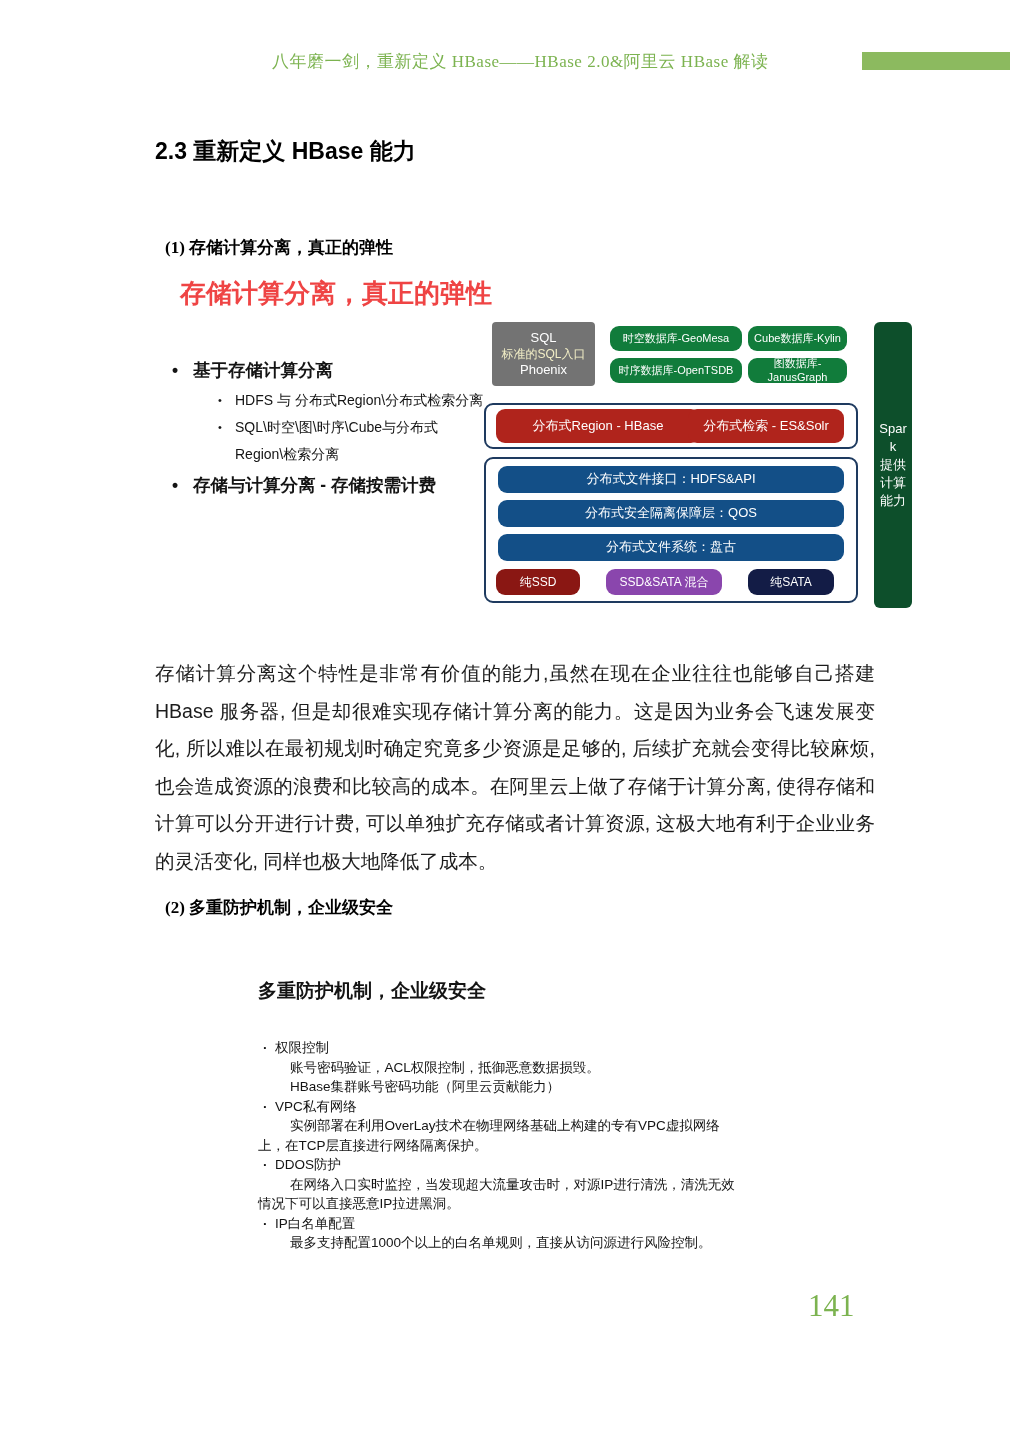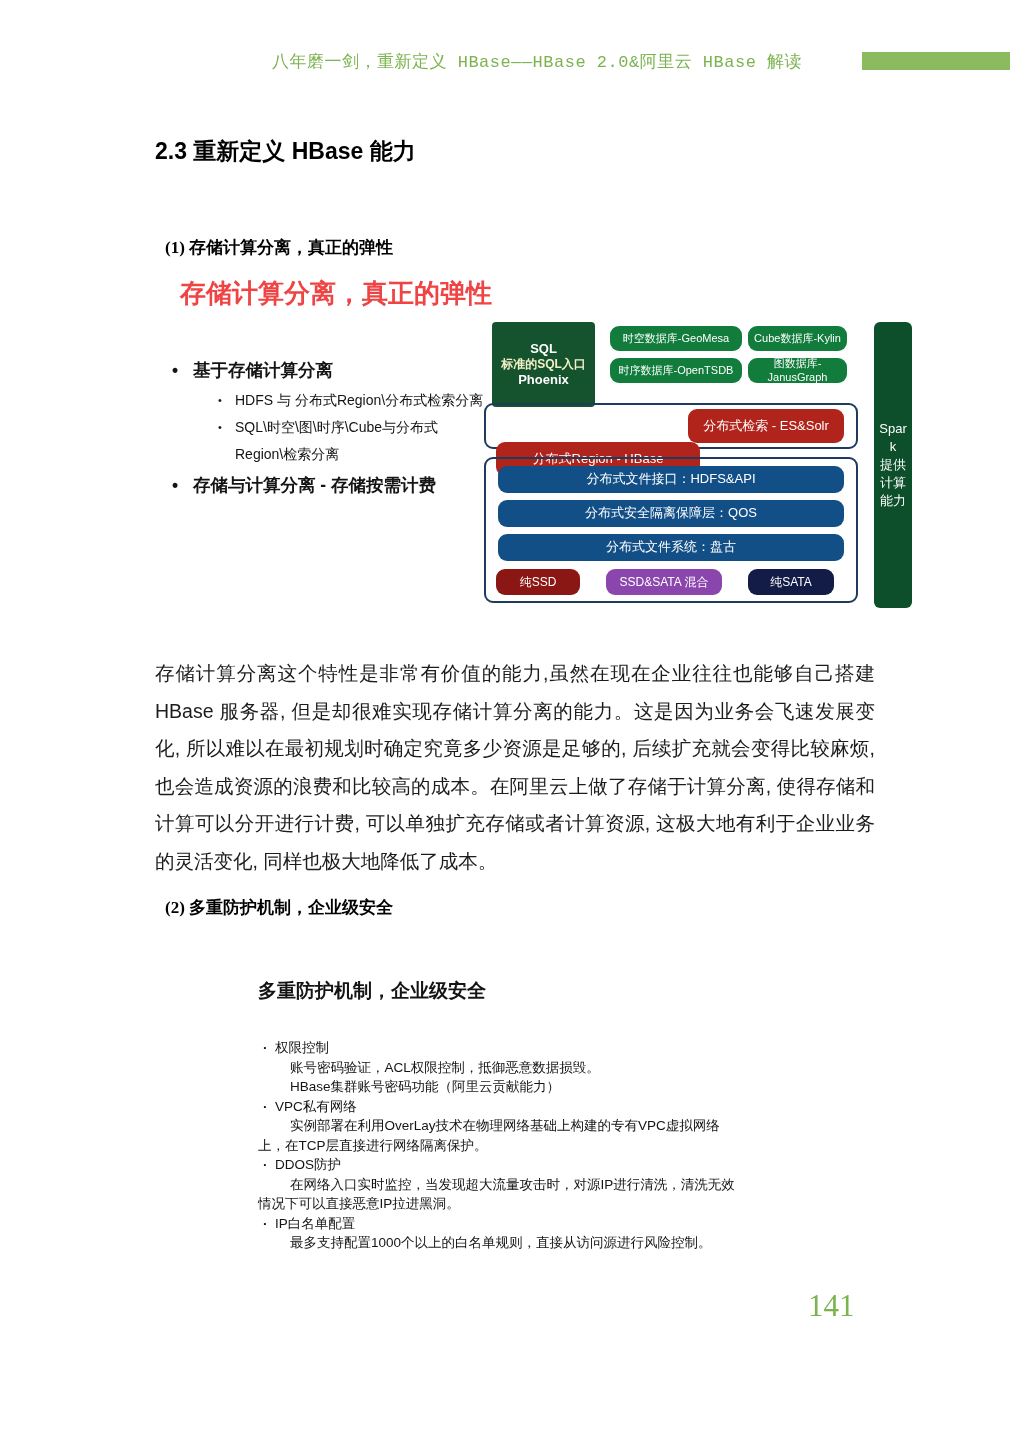--- a/index.html
+++ b/index.html
@@ -1,21 +1,21 @@
 <!DOCTYPE html>
 <html><head>
 <meta charset="utf-8">
 <style>
   * { margin:0; padding:0; box-sizing:border-box; }
   html,body { background:#ffffff; }
   body { font-family:"Liberation Sans", sans-serif; }
   .page { position:relative; width:1019px; height:1440px; background:#ffffff; overflow:hidden; }
 
   
-  .header-title { position:absolute; left:272px; top:50px; font-size:17px; color:#7cb350; letter-spacing:0.5px; font-family:Liberation Mono, monospace; }
+  .header-title { position:absolute; left:272px; top:50px; font-size:17px; color:#7cb350; letter-spacing:0.5px; font-family:Liberation Serif, serif; }
   .header-bar { position:absolute; left:862px; top:52px; width:148px; height:18px; background:#8cba5f; }
 
   
   .section-title { position:absolute; left:155px; top:136px; font-size:23px; font-weight:bold; color:#000; }
 
   
   .item-label { position:absolute; font-size:17px; font-weight:bold; color:#000; font-family:"Liberation Serif", serif; }
   #item1 { left:165px; top:208px;margin-top:28px; }
   #item2 { left:165px; top:896px; }
 
@@ -23,30 +23,30 @@
   .slide1 { position:absolute; left:155px; top:268px; width:762px; height:372px; }
   .slide1-title { position:absolute; left:25px; top:8px; font-size:26px; font-weight:bold; color:#ef4444; }
   .s1-bullets { position:absolute; left:14px; top:85px; width:330px; color:#141414; }
   .s1-b { position:relative; padding-left:24px; font-size:17.5px; font-weight:bold; line-height:34px; }
   .s1-b::before { content:"•"; position:absolute; left:3px; top:0; }
   .s1-sub { position:relative; padding-left:20px; margin-left:22px; font-size:14px; font-weight:normal; line-height:27px; white-space:pre-line; }
   .s1-sub::before { content:"•"; position:absolute; left:3px; top:0; font-size:11px; }
 
   
   .dbox { position:absolute; color:#ffffff; display:flex; align-items:center; justify-content:center; text-align:center; border-radius:9px; line-height:1.25; }
-  .sql-box { left:337px; top:54px; width:103px; height:85px; background:#14532d; border-radius:4px; flex-direction:column; font-size:13px;font-weight:bold; }
+  .sql-box { left:337px; top:54px; width:103px; height:64px; background:#737373; border-radius:4px; flex-direction:column; font-size:13px; }
   .sql-mid { color:#f3efc7; font-size:12px; }
   .gbox { background:#117c3b; font-size:11px; height:25px; }
   #g0 { left:455px; top:58px; width:132px; }
   #g1 { left:593px; top:58px; width:99px; }
   #g2 { left:455px; top:90px; width:132px; }
   #g3 { left:593px; top:90px; width:99px; }
   .red-container { position:absolute; left:329px; top:135px; width:374px; height:46px; border:2px solid #1e3a5f; border-radius:9px; }
   .rbox { background:#b0241c; font-size:13px; height:34px; top:4px; }
-  #r0 { left:10px; width:204px;margin-top:33px; }
+  #r0 { left:10px; width:204px; }
   #r1 { left:202px; width:156px; }
   .layer-container { position:absolute; left:329px; top:189px; width:374px; height:146px; border:2px solid #1e3a5f; border-radius:9px; }
   .lbar { background:#134f87; left:12px; width:346px; height:27px; font-size:13px; }
   #l0 { top:7px; } #l1 { top:41px; } #l2 { top:75px; }
   .sbox { height:26px; top:110px; font-size:12px; }
   #ssd  { left:10px;  width:84px;  background:#8a1713; }
   #mix  { left:120px; width:116px; background:#8a46ad; }
   #sata { left:262px; width:86px;  background:#131c46; }
   .spark-box { left:719px; top:54px; width:38px; height:286px; background:#0d4f2b; border-radius:6px; font-size:13px; white-space:pre-line; line-height:18px; }
 

